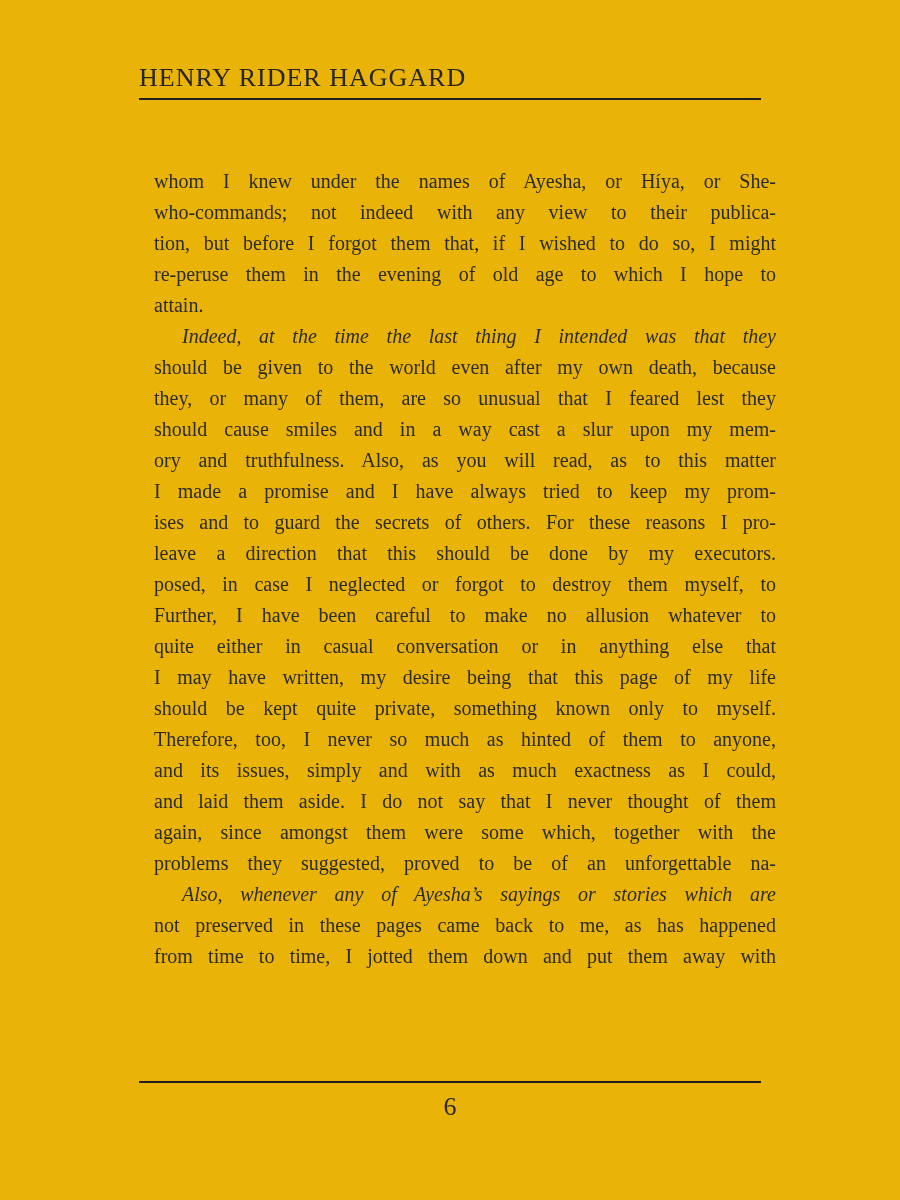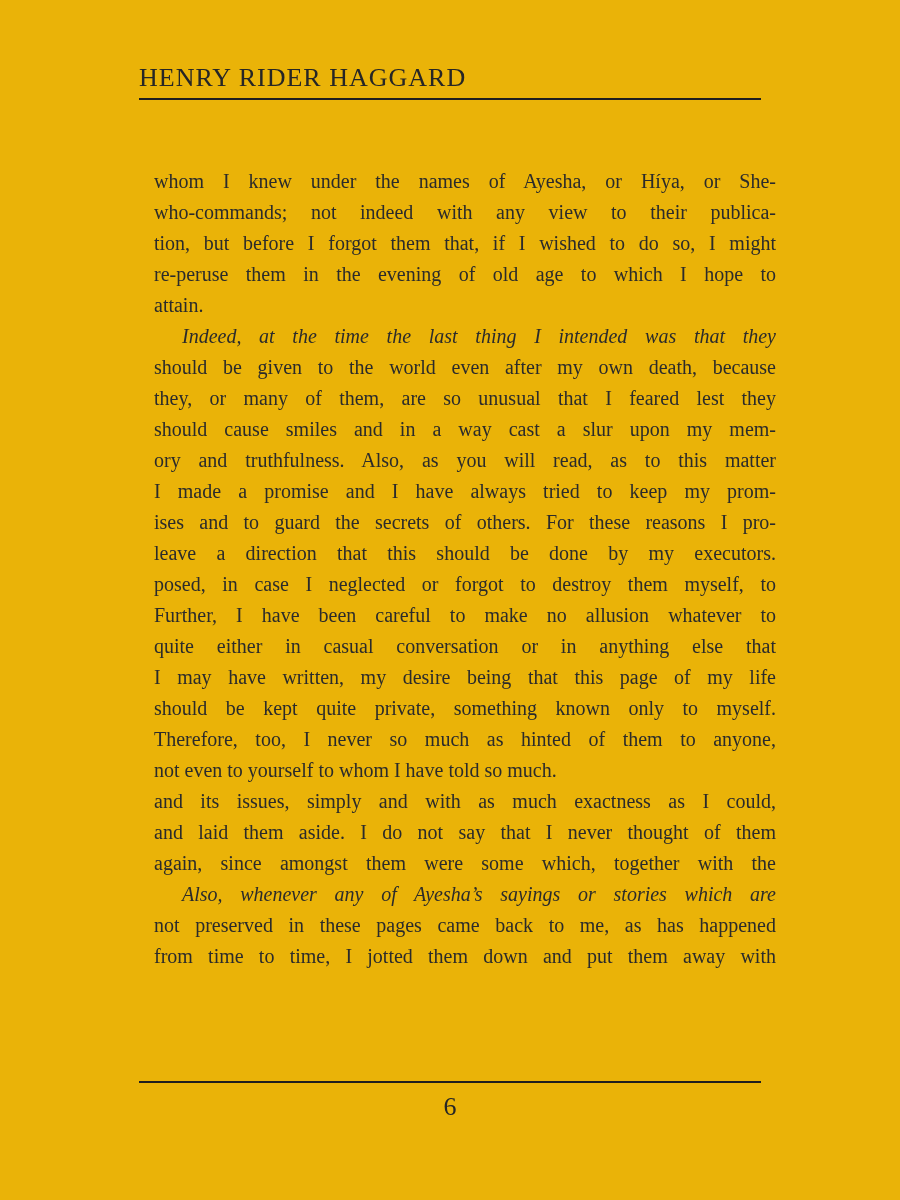--- a/index.html
+++ b/index.html
@@ -103,26 +103,26 @@
         <div class="line">ory and truthfulness. Also, as you will read, as to this matter</div>
         <div class="line">I made a promise and I have always tried to keep my prom-</div>
         <div class="line">ises and to guard the secrets of others. For these reasons I pro-</div>
         <div class="line">leave a direction that this should be done by my executors.</div>
         <div class="line">posed, in case I neglected or forgot to destroy them myself, to</div>
         <div class="line">Further, I have been careful to make no allusion whatever to</div>
         <div class="line">quite either in casual conversation or in anything else that</div>
         <div class="line">I may have written, my desire being that this page of my life</div>
         <div class="line">should be kept quite private, something known only to myself.</div>
         <div class="line">Therefore, too, I never so much as hinted of them to anyone,</div>
-        <div class="line last">not even to yourself to whom I have told so much.</div>
       </div>
       <div class="paragraph">
         <div class="line">and its issues, simply and with as much exactness as I could,</div>
         <div class="line">and laid them aside. I do not say that I never thought of them</div>
         <div class="line">again, since amongst them were some which, together with the</div>
+        <div class="line">problems they suggested, proved to be of an unforgettable na-</div>
       </div>
       <div class="paragraph">
         <div class="line indent">Also, whenever any of Ayesha’s sayings or stories which are</div>
         <div class="line">not preserved in these pages came back to me, as has happened</div>
         <div class="line">from time to time, I jotted them down and put them away with</div>
       </div>
     </div>
 
   <div class="footer-rule"></div>
 

